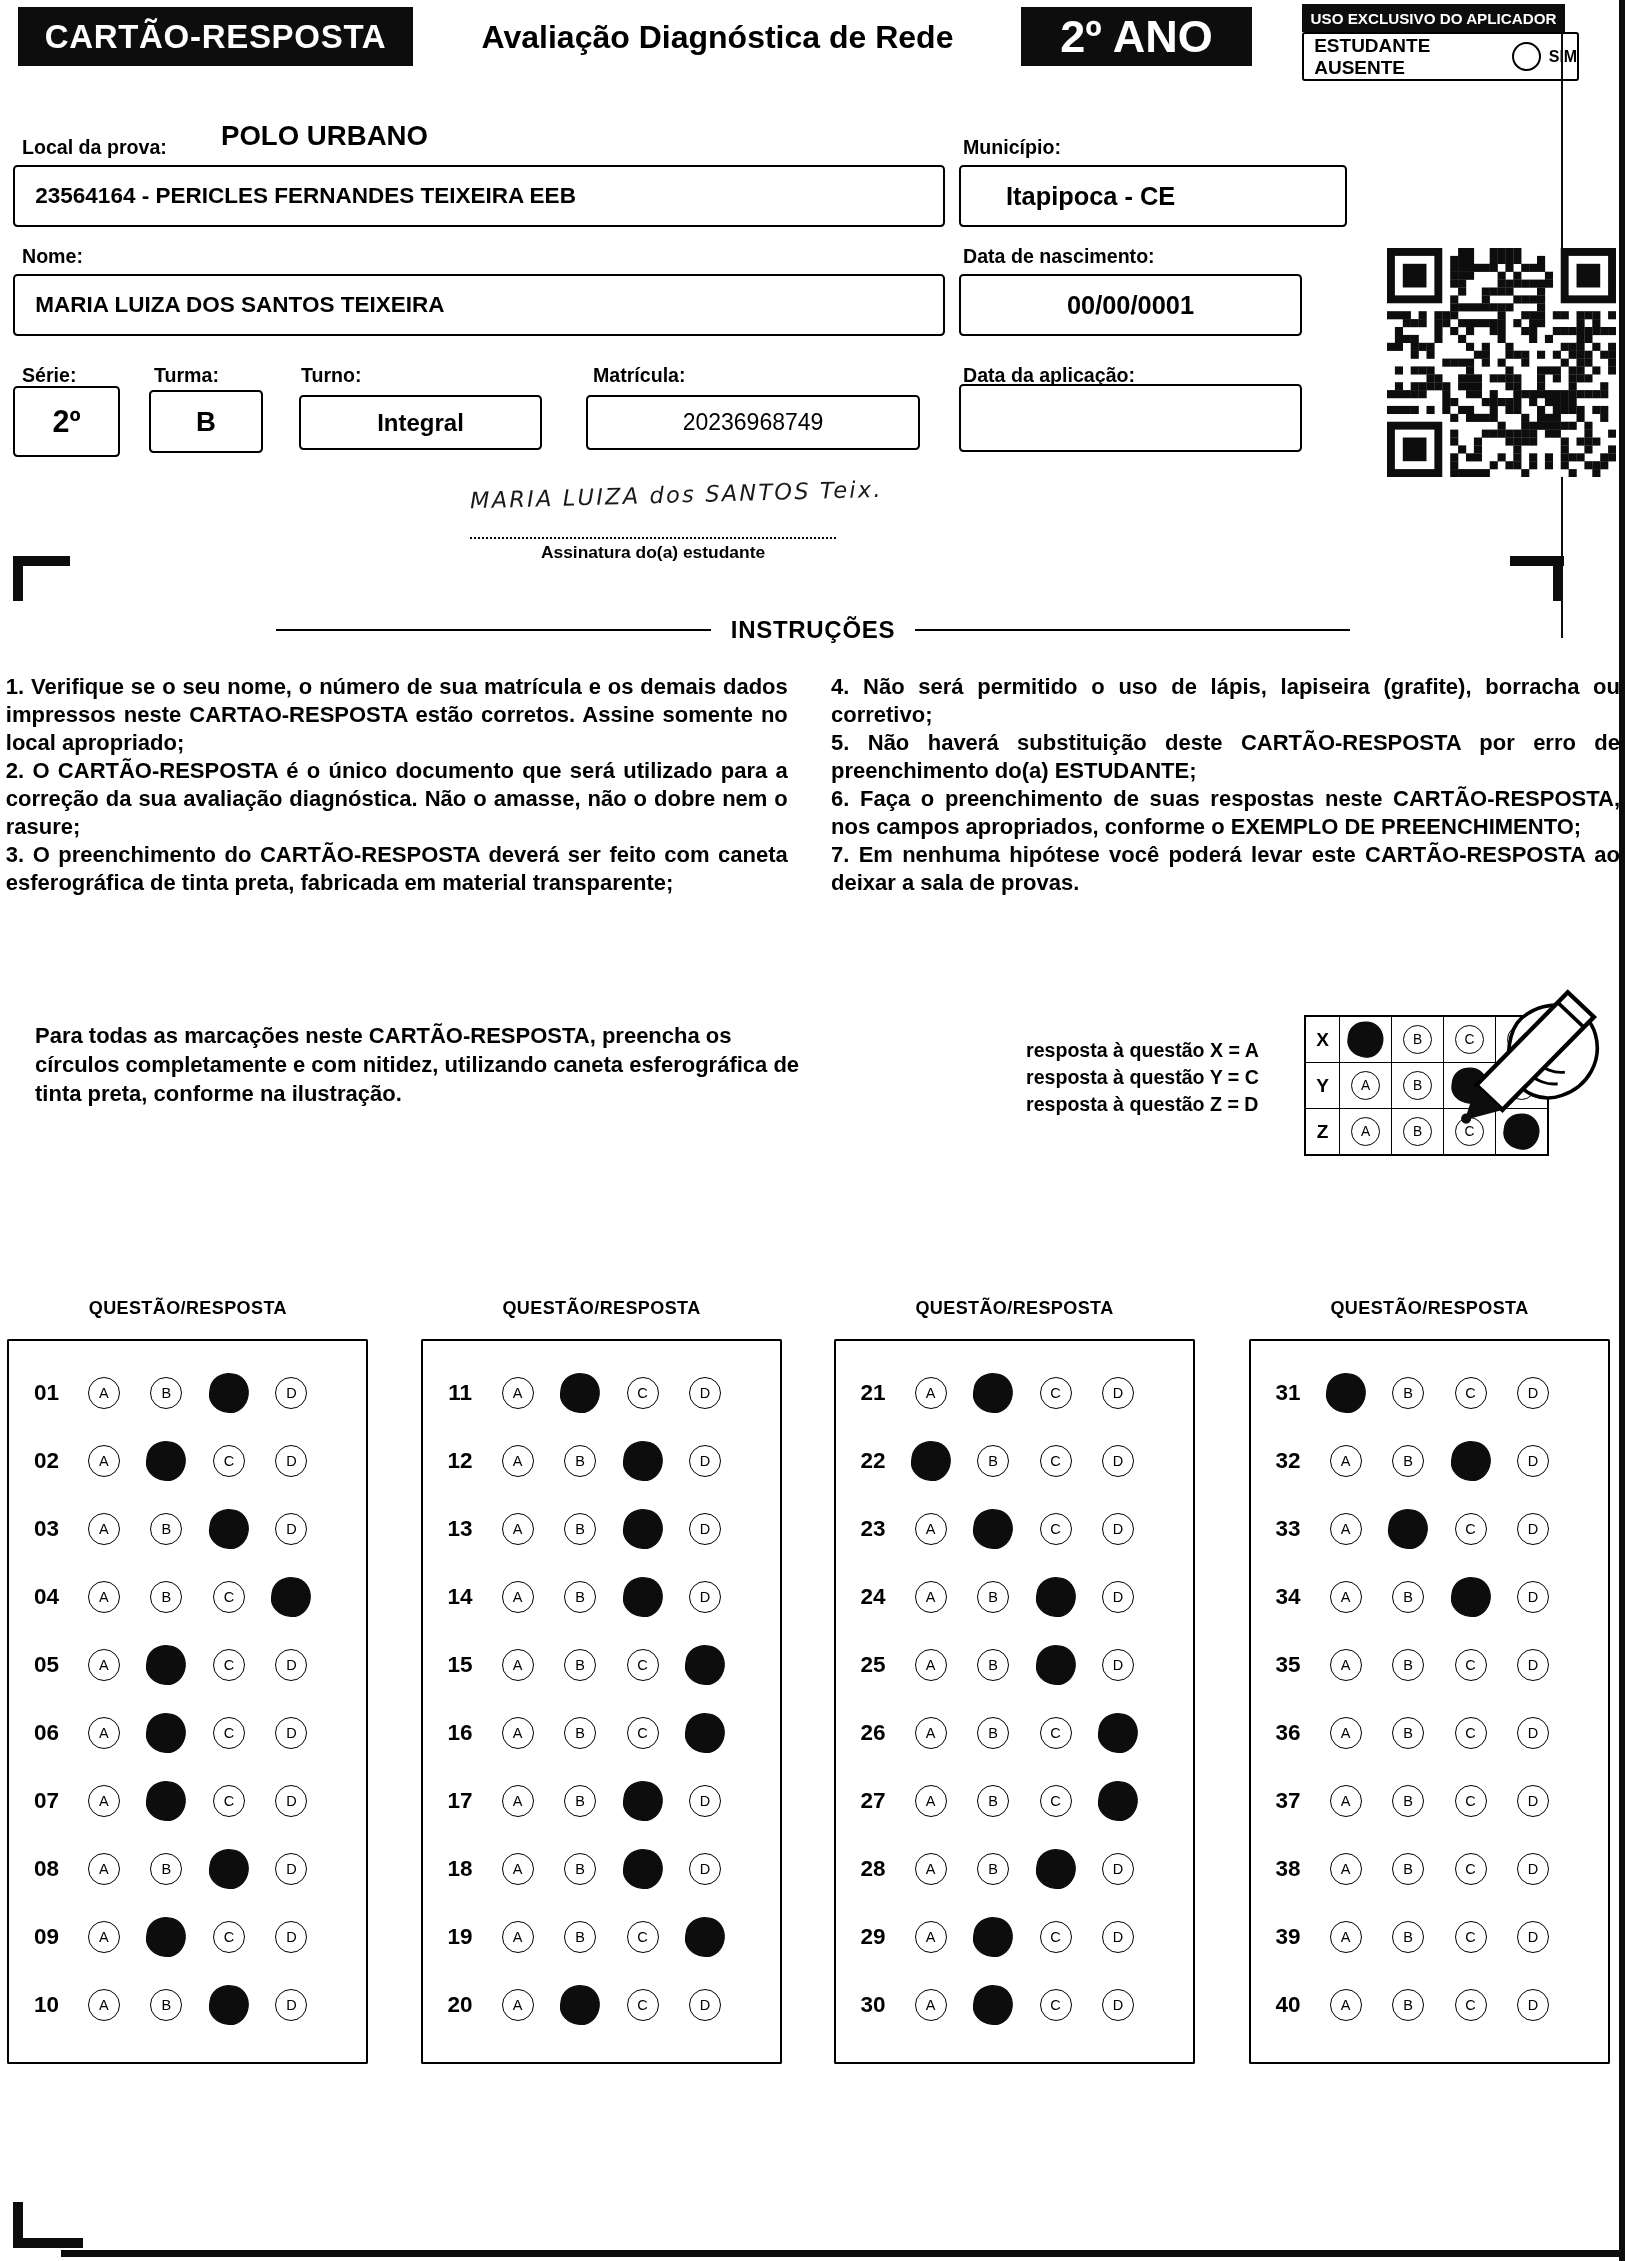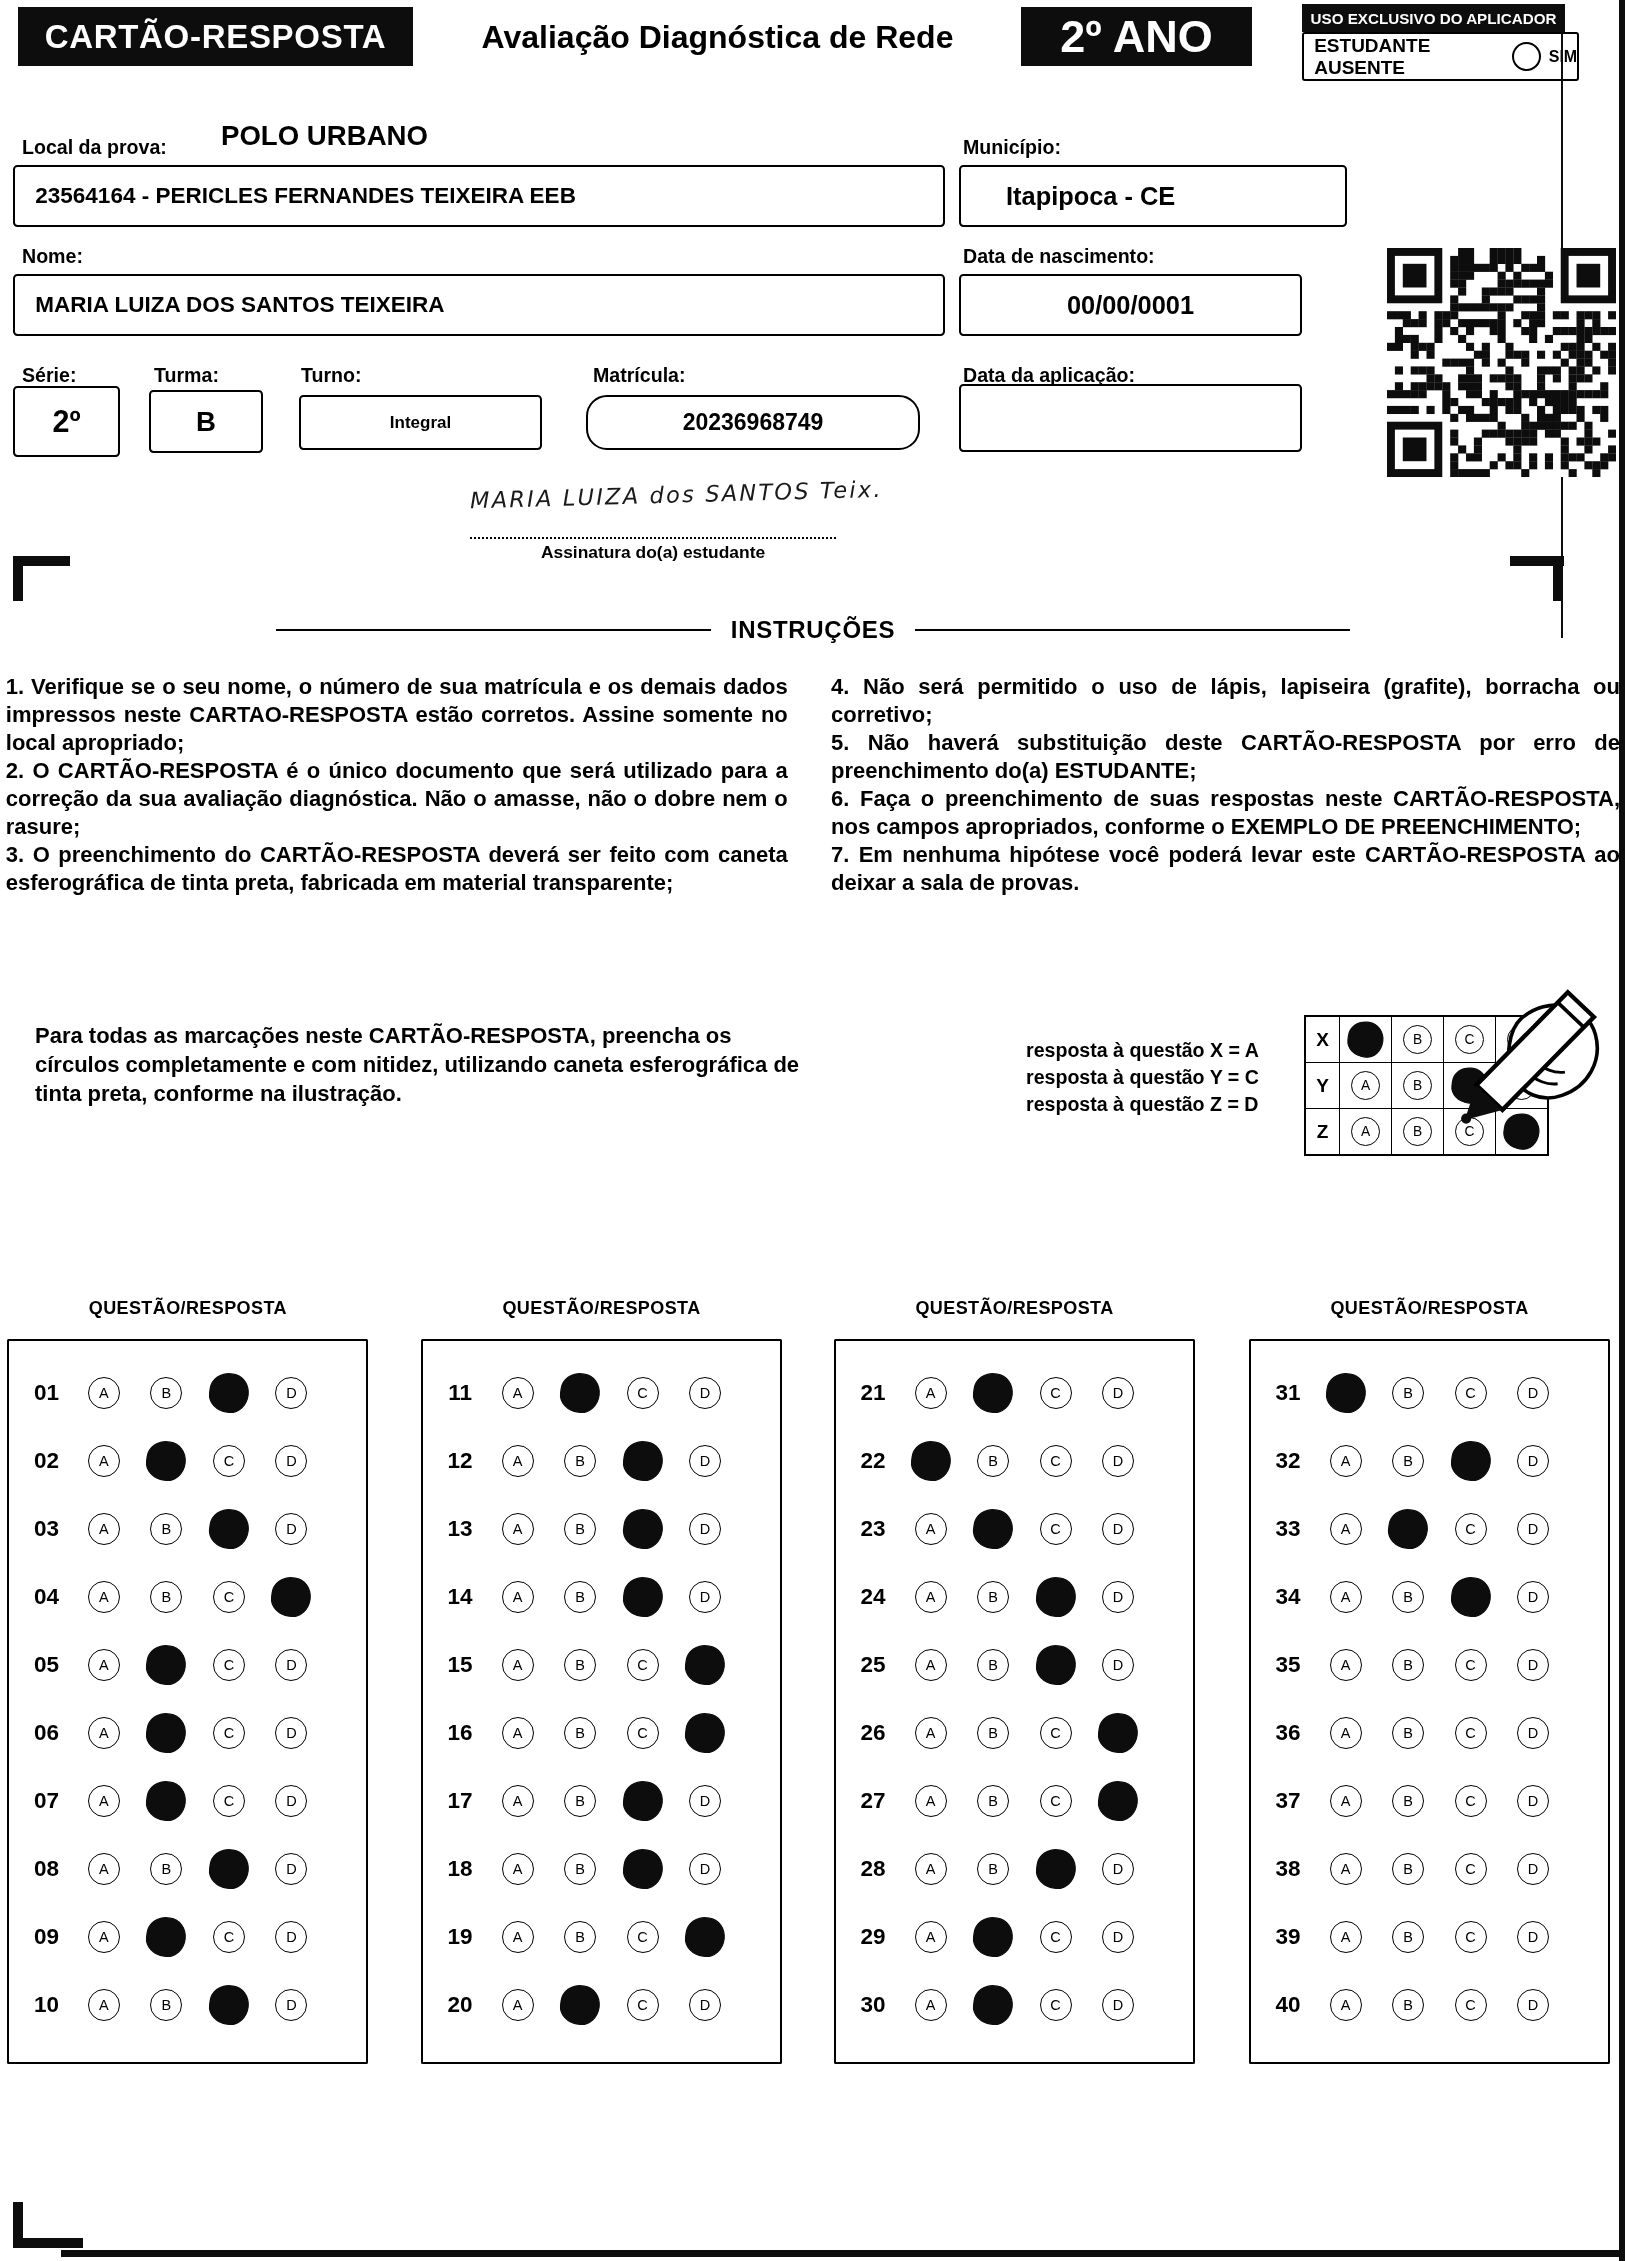--- a/index.html
+++ b/index.html
@@ -23,22 +23,22 @@
   .absent-sim { font-size:16px; font-weight:bold; }
 
   
   .fieldbox { border:2.9px solid #000; border-radius:4.4px; background:#fff; display:flex; align-items:center; }
   .school-box { left:13px; top:165px; width:908px; height:58px; padding-left:20.3px; font-size:22.5px; font-weight:bold; }
   .municipio-box { left:959px; top:165px; width:339px; height:58px; padding-left:45px; font-size:25.4px; font-weight:bold; }
   .nome-box { left:13px; top:274px; width:908px; height:58px; padding-left:20.3px; font-size:22.5px; font-weight:bold; }
   .nasc-box { left:959px; top:274px; width:339px; height:58px; justify-content:center; font-size:25.4px; font-weight:bold; }
   .serie-box { left:13px; top:386px; width:103px; height:67px; justify-content:center; font-size:30.5px; font-weight:bold; }
   .turma-box { left:149px; top:390px; width:110px; height:59px; justify-content:center; font-size:27.6px; font-weight:bold; }
-  .turno-box { left:299px; top:395px; width:239px; height:51px; justify-content:center; font-size:17px; font-weight:bold; }
-  .matricula-box { left:586px; top:395px; width:330px; height:51px; justify-content:center; font-size:23px; font-weight:bold;border-radius:21px; }
+  .turno-box { left:299px; top:395px; width:239px; height:51px; justify-content:center; font-size:24px; font-weight:bold; }
+  .matricula-box { left:586px; top:395px; width:330px; height:51px; justify-content:center; font-size:23px; font-weight:normal; }
   .aplicacao-box { left:959px; top:384px; width:339px; height:64px; }
 
   .local-label { left:22px; top:136px; }
   .polo-value { left:221px; top:120px; font-size:27.6px; font-weight:bold; }
   .municipio-label { left:963px; top:136px; }
   .nome-label { left:22px; top:245px; }
   .nasc-label { left:963px; top:245px; }
   .serie-label { left:22px; top:364px; }
   .turma-label { left:154px; top:364px; }
   .turno-label { left:301px; top:364px; }

